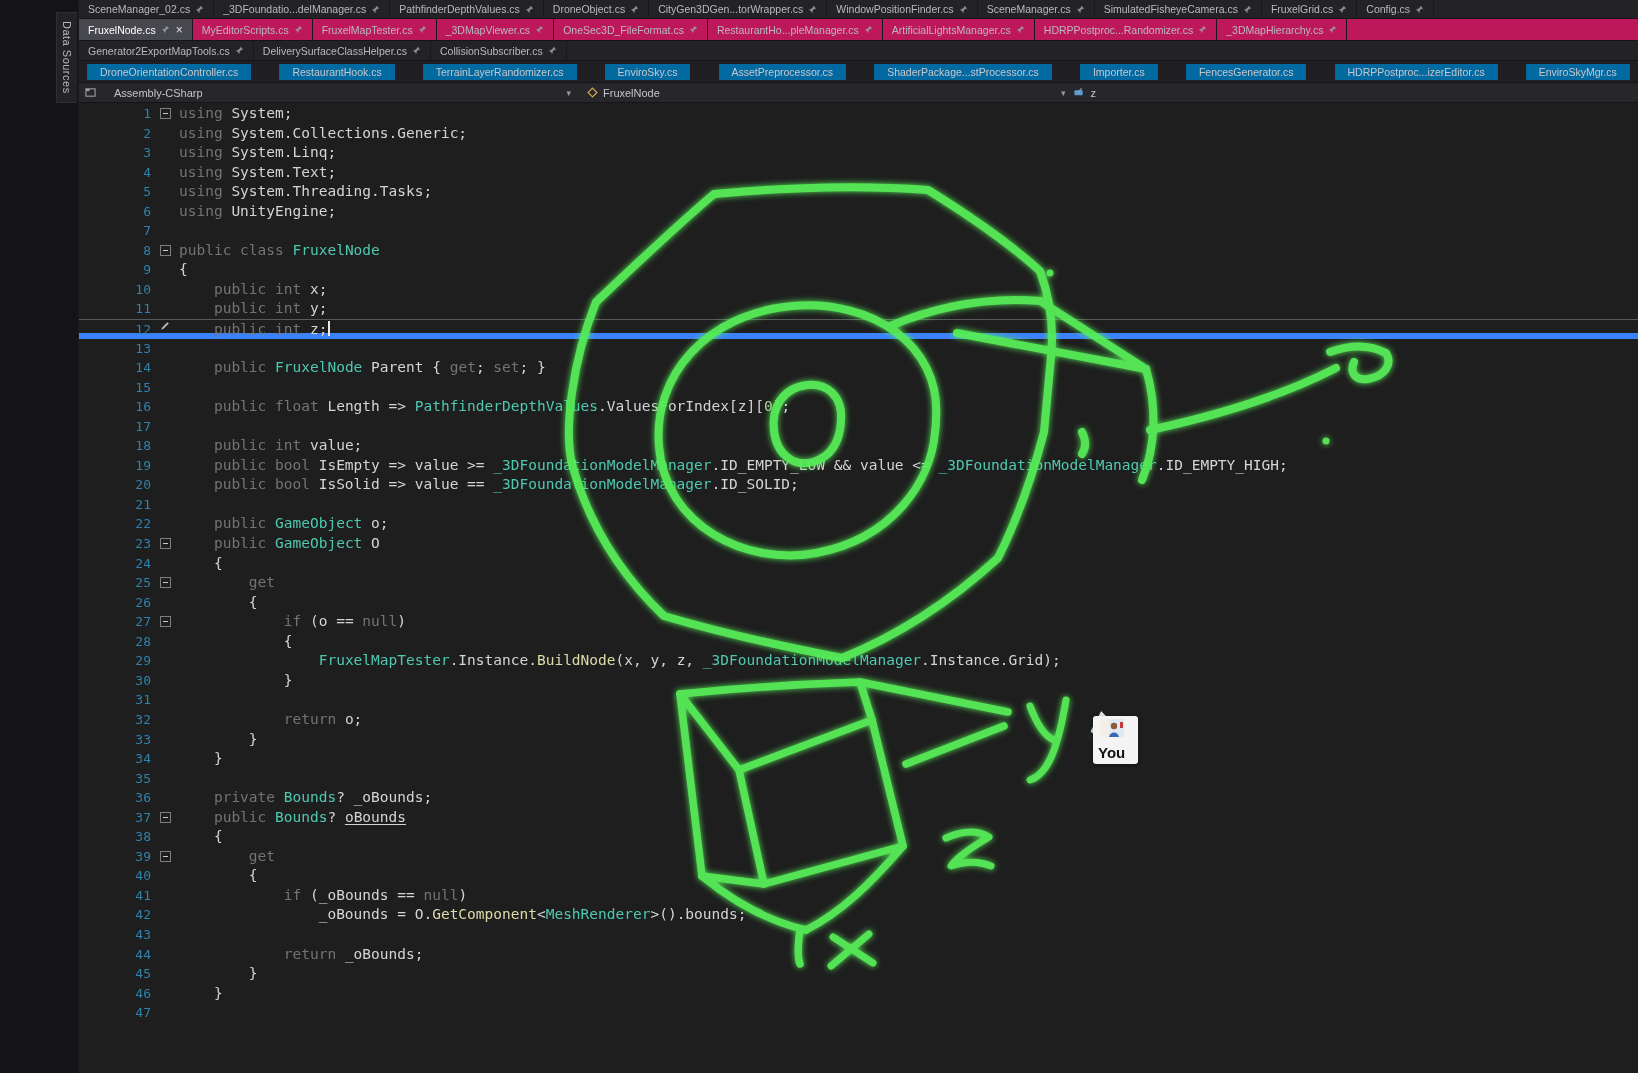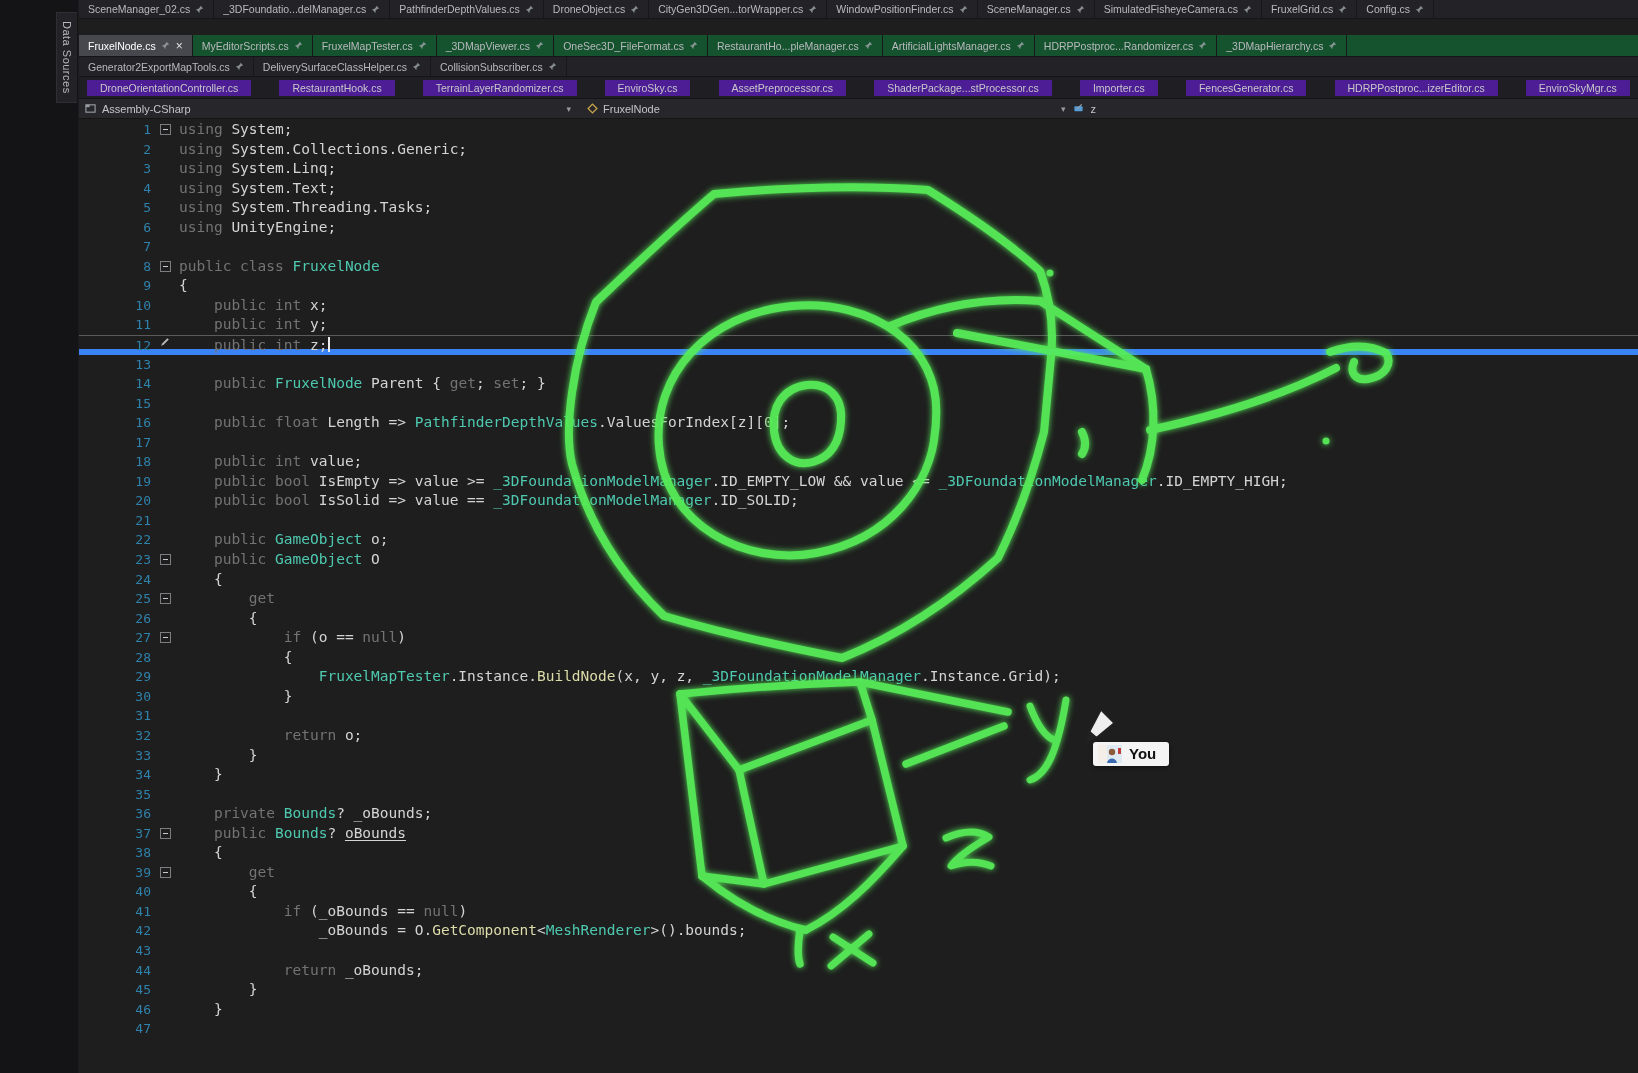--- a/index.html
+++ b/index.html
@@ -16,46 +16,46 @@
     position:absolute;top:12px;right:1px;background:#232327;color:#b9b9bd;
     writing-mode:vertical-rl;font-size:11px;padding:8px 4px;letter-spacing:.5px;
     border:1px solid #2e2e33;border-right:none;
   }
 
   .main{flex:1;display:flex;flex-direction:column;min-width:0;}
 
   
   .tabrow{display:flex;align-items:stretch;background:#232327;border-bottom:1px solid #151517;overflow:hidden;}
   .tabrow-1{height:18px;}
-  .tabrow-2{height:21px;background:#14532d;margin-top:16px;}
+  .tabrow-2{height:21px;background:#be185d;}
   .tabrow-3{height:19px;}
   .tab{
     display:flex;align-items:center;gap:5px;padding:6px 9px;font-size:10.5px;color:#b9b9be;
     border-right:1px solid #18181b;white-space:nowrap;flex:none;
   }
   .tab.active{background:#47474e;color:#ffffff;}
   .tab .pin{display:flex;align-items:center;opacity:.85;}
   .tab .close{color:#e0e0e0;font-size:12px;line-height:1;margin-left:1px;}
 
   
   .overflow-row{
     height:21px;background:#1f1f23;display:flex;align-items:center;
     justify-content:space-between;padding:0 8px;border-bottom:1px solid #151517;
   }
   .otab{
-    background:#4c1d95;color:#c7c7cb;font-size:10.5px;padding:2px 13px;
+    background:#0369a1;color:#c7c7cb;font-size:10.5px;padding:2px 13px;
     white-space:nowrap;border-radius:1px;
   }
 
   
   .breadcrumb{
     height:19px;background:#27272b;border-bottom:1px solid #151517;color:#c5c5c9;
     display:flex;align-items:center;font-size:11px;position:relative;padding:0 6px;
   }
-  .bc-left{width:486px;display:flex;align-items:center;gap:6px;flex:none;}
+  .bc-left{width:486px;display:flex;align-items:center;gap:18px;flex:none;}
   .bc-caret{color:#9a9a9e;font-size:9px;margin-left:auto;}
   .bc-caret.fixed{margin-left:0;}
   .bc-type{display:flex;align-items:center;gap:5px;margin-left:16px;}
   .bc-member-group{position:absolute;left:982px;top:0;height:100%;display:flex;align-items:center;gap:7px;}
   .bc-ico{display:flex;align-items:center;}
 
   
   .editor{
     flex:1;position:relative;background:#1e1e1e;overflow:hidden;
     font-family:"DejaVu Sans Mono","Liberation Mono",monospace;font-size:14.5px;
@@ -72,23 +72,23 @@
   .tk-t{color:#4ec9b0;}
   .tk-p{color:#d4d4d4;}
   .tk-m{color:#dcdcaa;}
   .tk-n{color:#b5cea8;}
   .tk-u{text-decoration:underline;text-underline-offset:2px;}
   .caret{display:inline-block;width:1.5px;height:15px;background:#ececec;vertical-align:-2px;margin-left:1px;}
 
   
   .overlay{position:absolute;inset:0;z-index:40;pointer-events:none;}
   .you-chip{
-    position:absolute;left:1093px;top:742px;z-index:45;display:flex;gap:7px;
+    position:absolute;left:1093px;top:716px;z-index:45;display:flex;align-items:center;gap:7px;
     background:#f4f4f4;border-radius:3px;padding:3px 13px 3px 5px;
-    box-shadow:0 1px 4px rgba(0,0,0,.45);pointer-events:none;
+    box-shadow:0 1px 4px rgba(0,0,0,.45);pointer-events:none;flex-direction:column;
   }
   .you-chip .you-text{font-weight:bold;font-size:15px;color:#111;}
 </style>
 </head>
 <body>
 
 <div class="app">
   <div class="left-rail">
     <div class="vtab">Data Sources</div>
   </div>

